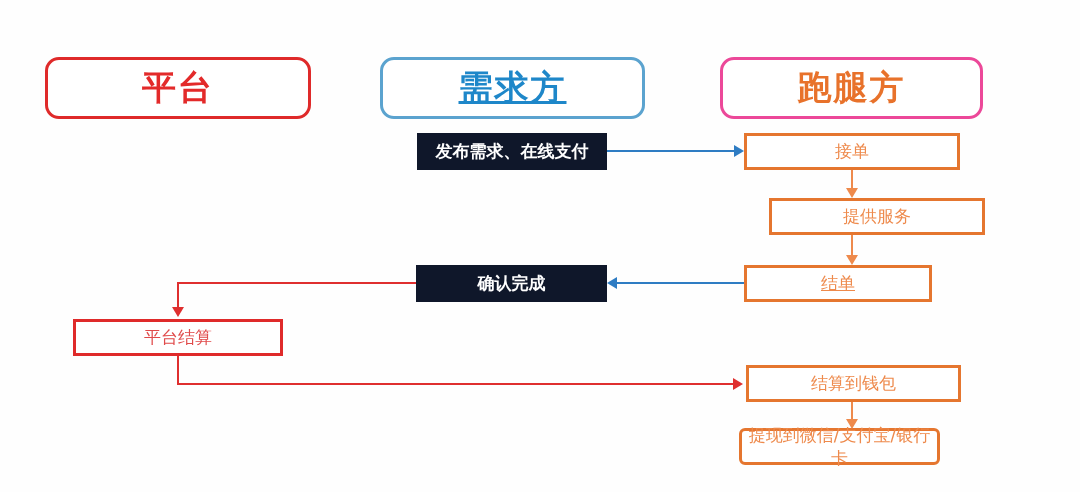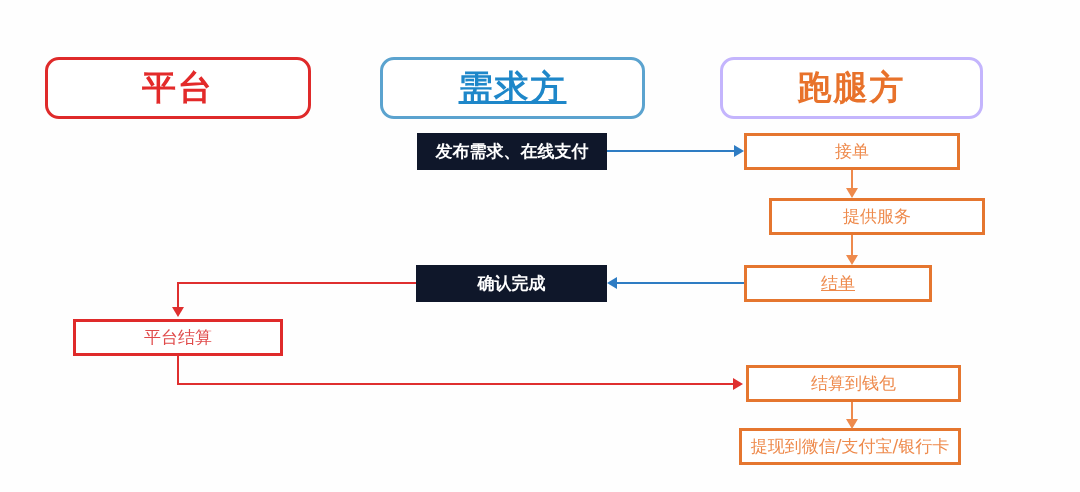--- a/index.html
+++ b/index.html
@@ -8,21 +8,21 @@
     width:1080px;height:492px;
     background:#fefefe;
     font-family:"DejaVu Sans","Liberation Sans",sans-serif;
     overflow:hidden;
   }
   .box{position:absolute;display:flex;align-items:center;justify-content:center;box-sizing:border-box;text-align:center;}
   
   .lane{border-radius:14px;background:#fff;font-weight:bold;font-size:34px;letter-spacing:2px;}
   .lane-platform{border:3px solid #df2a2a;color:#e32a2a;}
   .lane-demand{border:3px solid #5ba3cf;color:#1e87c9;text-decoration:underline;}
-  .lane-runner{border:3px solid #c4b5fd;color:#e8722b;}
+  .lane-runner{border:3px solid #ec4899;color:#e8722b;}
   
   .blue-filled{background:#0f172a;color:#ffffff;font-weight:bold;font-size:17px;}
   .orange-outline{border:3px solid #e5762f;background:#fff;color:#ee8a4c;font-size:17px;}
   .red-outline{border:3px solid #df2a2a;background:#fff;color:#e04a4a;font-size:17px;}
   
   .line{position:absolute;}
   .blue{background:#2e7cc3;}
   .red{background:#df2f2f;}
   .orange{background:#ee8a4c;}
   
@@ -69,21 +69,21 @@
   </div>
 
   <div class="box orange-outline" style="left:746px;top:365px;width:215px;height:37px;">
     <span>结算到钱包</span>
   </div>
 
   <div class="box red-outline" style="left:73px;top:319px;width:210px;height:37px;">
     <span>平台结算</span>
   </div>
 
-  <div class="box orange-outline" style="left:739px;top:428px;width:222px;height:37px;">
+  <div class="box orange-outline" style="left:739px;top:428px;width:201px;height:37px;border-radius:6px;">
     <span>提现到微信/支付宝/银行卡</span>
   </div>
 
   <div class="line blue" style="left:607px;top:150px;width:130px;height:2px;"></div>
   <div class="arr arr-right-blue" style="left:734px;top:145px;"></div>
 
   <div class="line orange" style="left:851px;top:170px;width:2px;height:20px;"></div>
   <div class="arr arr-down-orange" style="left:846px;top:188px;"></div>
 
   <div class="line orange" style="left:851px;top:235px;width:2px;height:22px;"></div>

